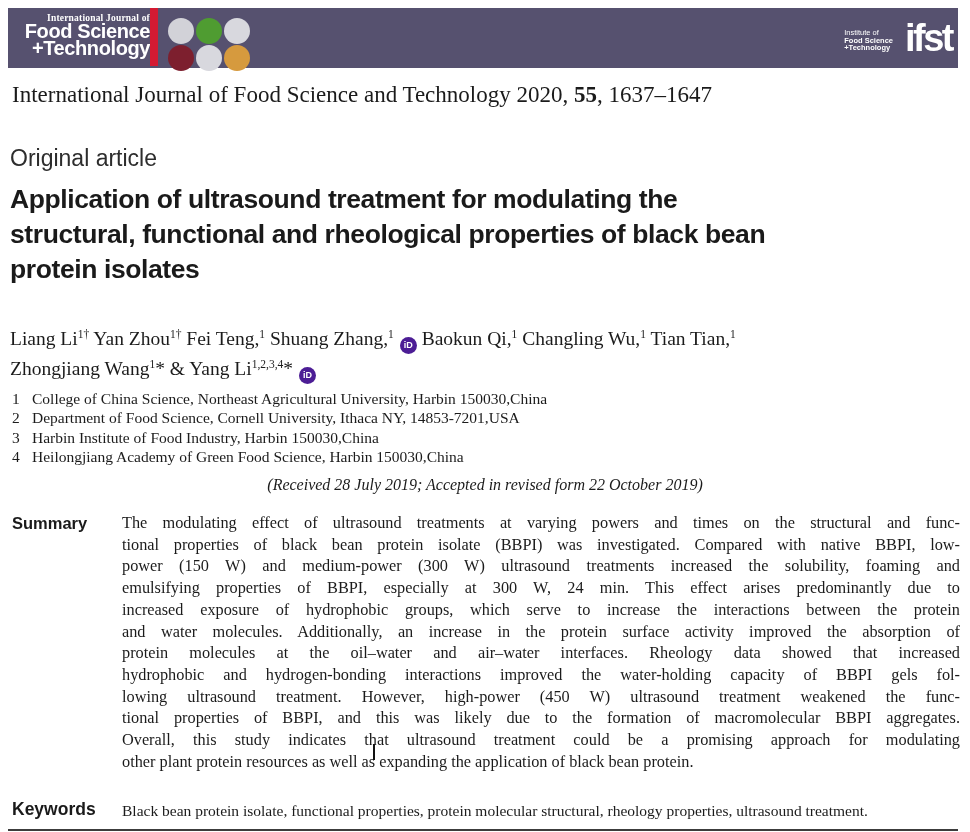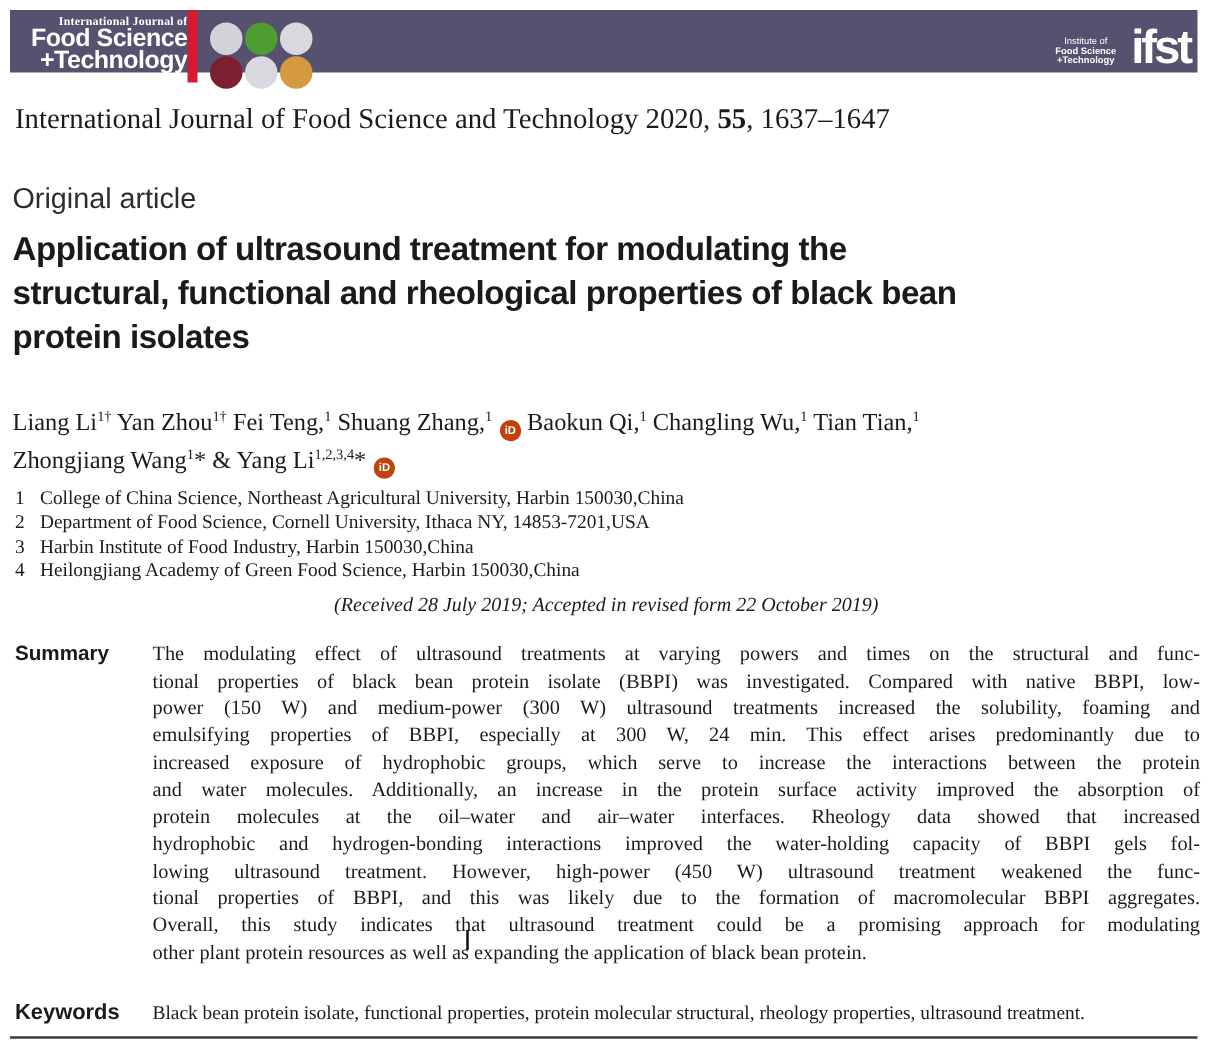--- a/index.html
+++ b/index.html
@@ -1,48 +1,48 @@
 <!DOCTYPE html>
 <html><head>
 <meta charset="utf-8">
 <style>
   html,body{margin:0;padding:0;background:#ffffff;}
   .page{position:relative;width:970px;height:832px;background:#ffffff;overflow:hidden;
         font-family:"Liberation Serif",serif;color:#1b1b1b;}
 
   
-  .banner{position:absolute;left:8px;top:8px;width:950px;height:50px;background:#56516f;}
+  .banner{position:absolute;left:8px;top:8px;width:950px;height:60px;background:#56516f;}
   .mast-left{position:absolute;left:14px;top:5px;width:128px;text-align:right;color:#fff;}
   .mast-small{font-family:"Liberation Serif",serif;font-weight:bold;font-size:9.5px;
               letter-spacing:.2px;line-height:10px;}
   .mast-big{font-family:"Liberation Sans",sans-serif;font-weight:bold;font-size:20px;
             line-height:16.5px;letter-spacing:-.4px;}
   .red-bar{position:absolute;left:142px;top:0;width:8px;height:58px;background:#d41a32;}
   .circles{position:absolute;left:160px;top:3px;width:84px;}
   .circle{position:absolute;width:26px;height:26px;border-radius:50%;}
   .c0{left:0;top:7px}.c1{left:28px;top:7px}.c2{left:56px;top:7px}
   .c3{left:0;top:34px}.c4{left:28px;top:34px}.c5{left:56px;top:34px}
-  .ifst-small{position:absolute;right:65px;top:21px;text-align:center;color:#fff;
+  .ifst-small{position:absolute;right:65px;top:21px;text-align:left;color:#fff;
               font-family:"Liberation Sans",sans-serif;font-size:7.5px;line-height:7.5px;}
   .ifst-small .b{font-weight:bold;}
   .ifst-word{position:absolute;right:6px;top:11px;color:#fff;
              font-family:"Liberation Sans",sans-serif;font-weight:bold;font-size:38px;
              letter-spacing:-2.5px;line-height:38px;}
 
   
   .citation{position:absolute;left:12px;top:82px;font-size:23px;}
   .citation .vol{font-weight:bold;}
   .orig-article{position:absolute;left:10px;top:145px;
                 font-family:"Liberation Sans",sans-serif;font-size:23px;color:#2d2d2d;}
   .title{position:absolute;left:10px;top:182px;width:930px;
          font-family:"Liberation Sans",sans-serif;font-weight:bold;font-size:26.5px;
          line-height:35px;letter-spacing:-.4px;color:#1a1a1a;}
   .authors{position:absolute;left:10px;top:324px;width:930px;font-size:19.5px;line-height:30px;}
   sup.au{font-size:11.5px;vertical-align:7px;line-height:0;}
-  .orcid-badge{display:inline-flex;width:17px;height:17px;border-radius:50%;background:#c2410c;
+  .orcid-badge{display:inline-flex;width:17px;height:17px;border-radius:50%;background:#4c1d95;
                color:#fff;align-items:center;justify-content:center;margin-left:6px;
                font-family:"Liberation Sans",sans-serif;font-weight:bold;font-size:9px;
                vertical-align:-3px;}
   .affils{position:absolute;left:12px;top:389px;width:830px;font-size:15.5px;line-height:19.3px;}
   .affil-row{display:flex;}
   .affil-num{width:20px;flex:0 0 20px;}
   .received{position:absolute;left:12px;top:476px;width:946px;text-align:center;
             font-style:italic;font-size:16px;}
 
   

